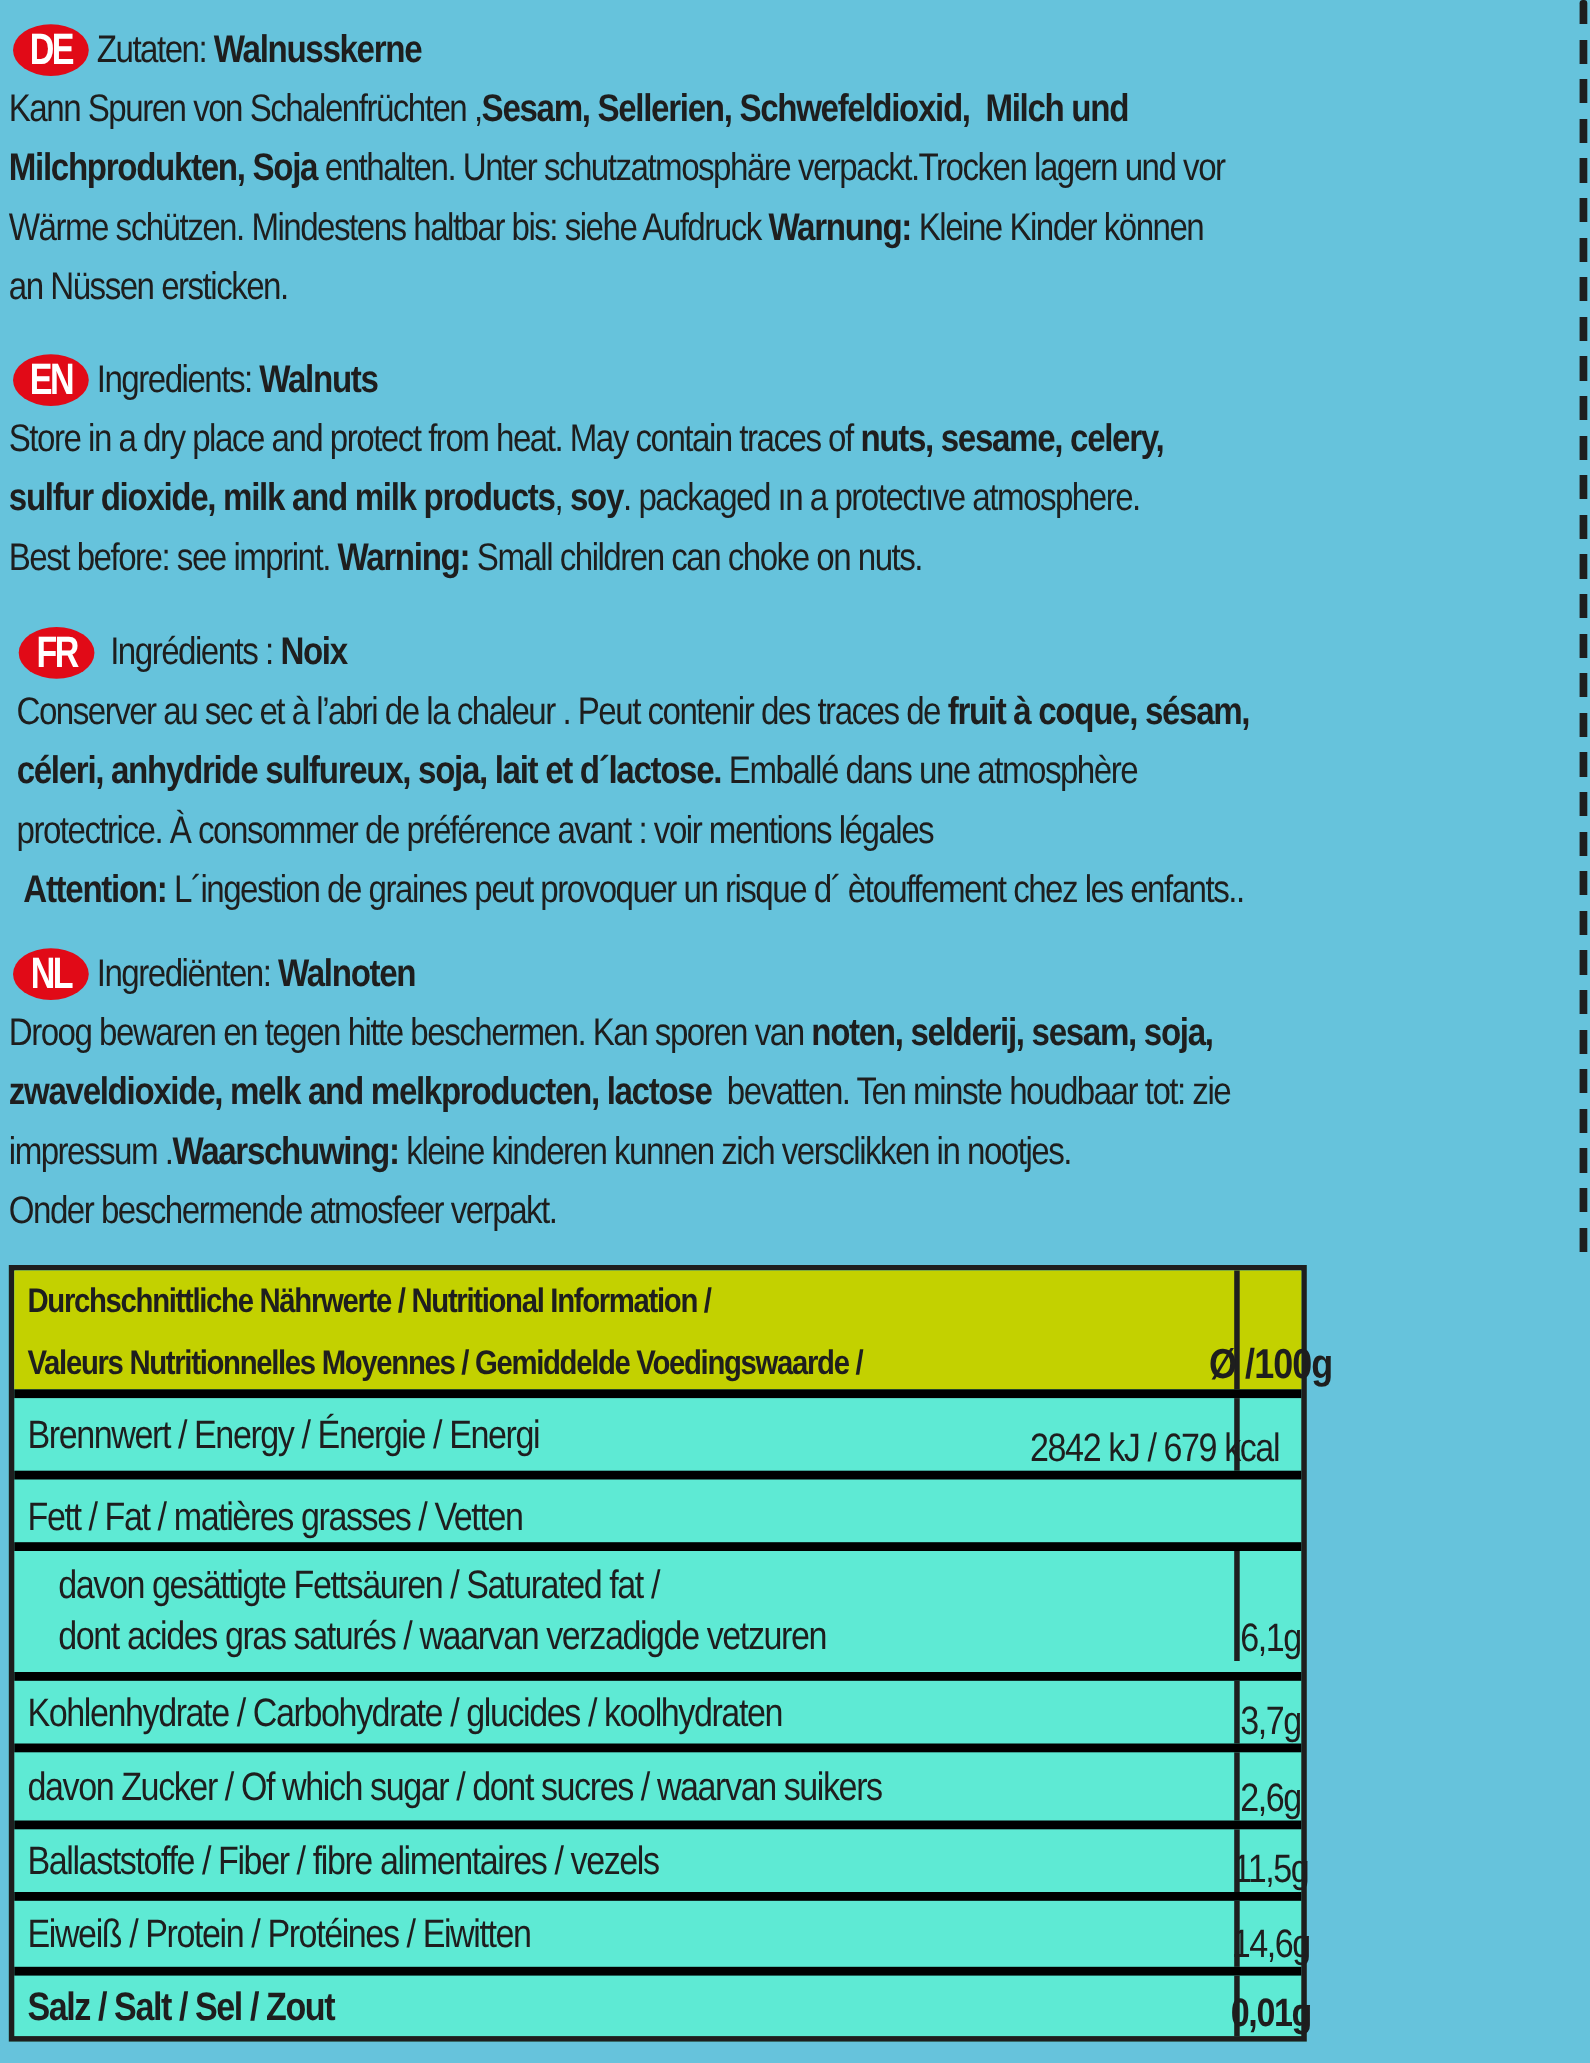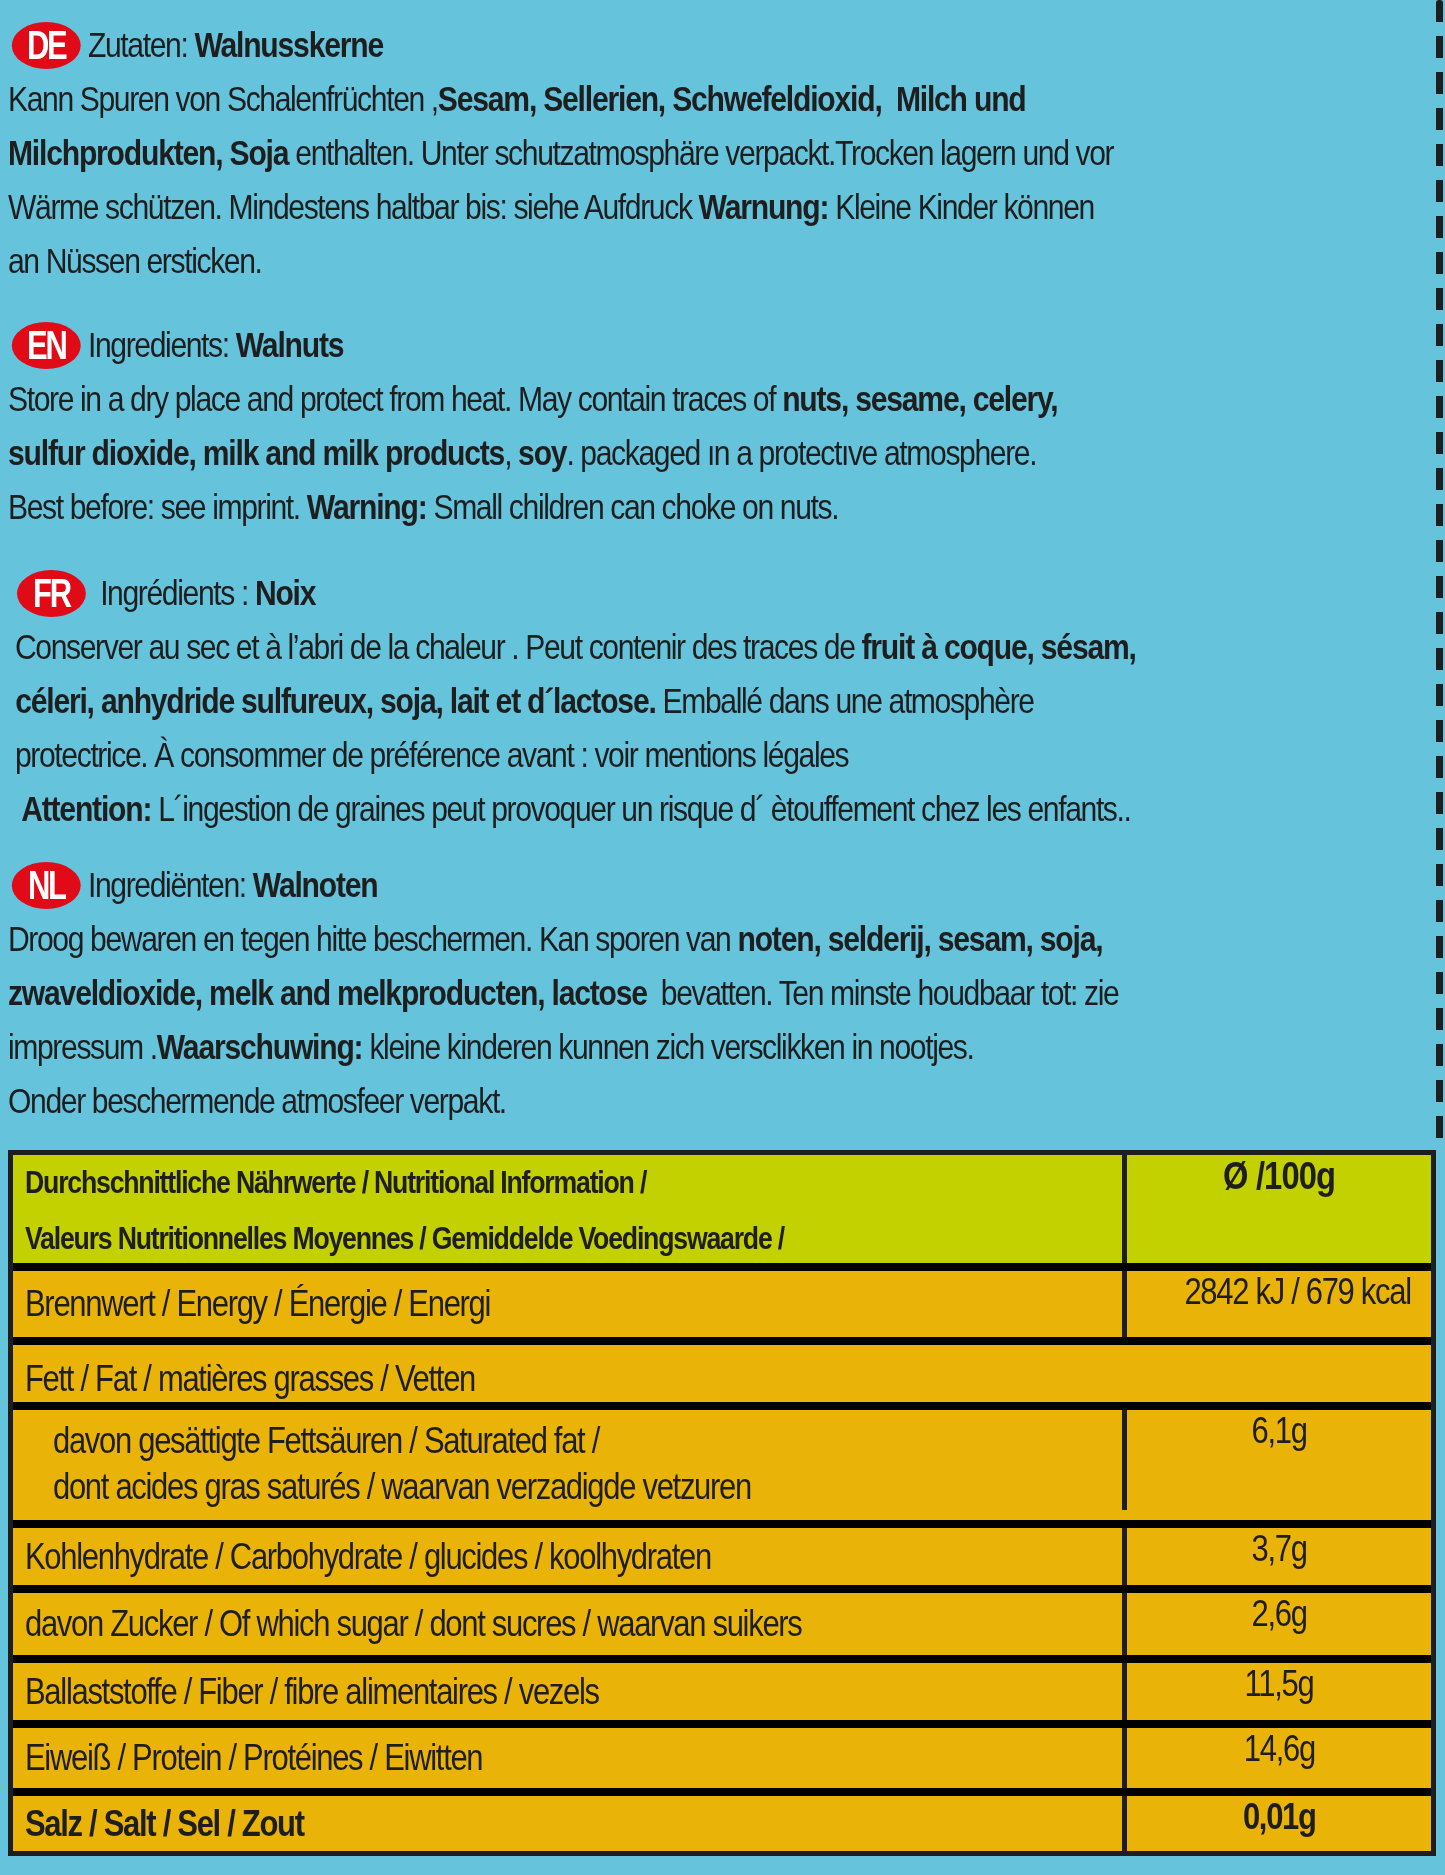--- a/index.html
+++ b/index.html
@@ -27,27 +27,27 @@
   .badge {
     display: inline-flex; align-items: center; justify-content: center;
     width: 89px; height: 47px; border-radius: 50%;
     background: #e10a17; color: #fff; font-weight: bold;
     font-size: 40px; letter-spacing: -3px; margin-right: 4px;
     transform: scaleX(0.9);
   }
 
   
   .ntable {
-    position: absolute; left: 8px; top: 1150px; width: 1428px; height: 706px;
-    border: 5px solid #1e1e1e; box-sizing: border-box; background: #eab308;
+    position: absolute; left: 8px; top: 1150px; width: 1180px; height: 706px;
+    border: 5px solid #1e1e1e; box-sizing: border-box; background: #5eead4;
   }
   .trow { position: absolute; left: 0; right: 0; border-top: 8px solid #000000; box-sizing: border-box; }
   .trow.first { border-top: none; }
   .cell-label { position: absolute; left: 0; top: 0; bottom: 0; width: 1109px; display: flex; align-items: center; padding-left: 12px; box-sizing: border-box; font-size: 36px; letter-spacing: -1.5px; white-space: nowrap; }
-  .cell-val { position: absolute; left: 1109px; right: 0; top: 0; bottom: 0; border-left: 5px solid #1e1e1e; display: flex; align-items: flex-start; justify-content: center; font-size: 36px; letter-spacing: -1.5px; white-space: nowrap; }
+  .cell-val { position: absolute; left: 1109px; right: 0; top: 0; bottom: 0; border-left: 5px solid #1e1e1e; display: flex; align-items: flex-end; justify-content: center; font-size: 36px; letter-spacing: -1.5px; white-space: nowrap; }
   .hdr { background: #c3d100; }
   .hdr .cell-label { font-weight: bold; font-size: 31px; letter-spacing: -1.4px; line-height: 56px; display: block; padding-top: 0; }
   .hdr .cell-val { font-weight: bold; font-size: 38px; letter-spacing: -1px; }
   .sub .cell-label { padding-left: 40px; line-height: 46px; display: block; padding-top: 8px; }
 </style>
 </head>
 <body>
 
 <div class="dashline"></div>
 

